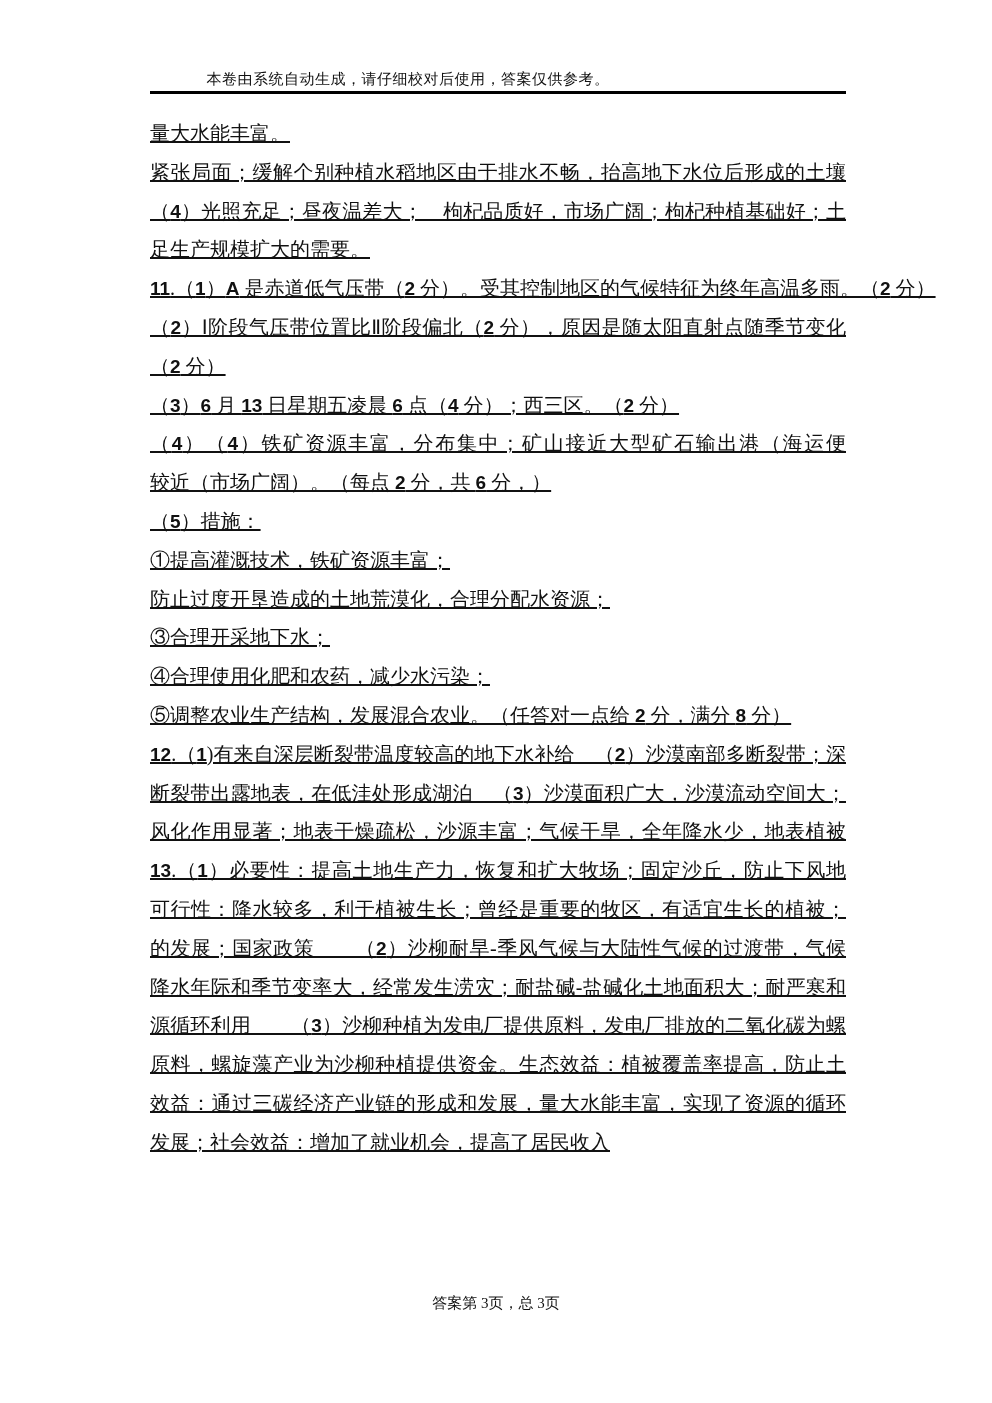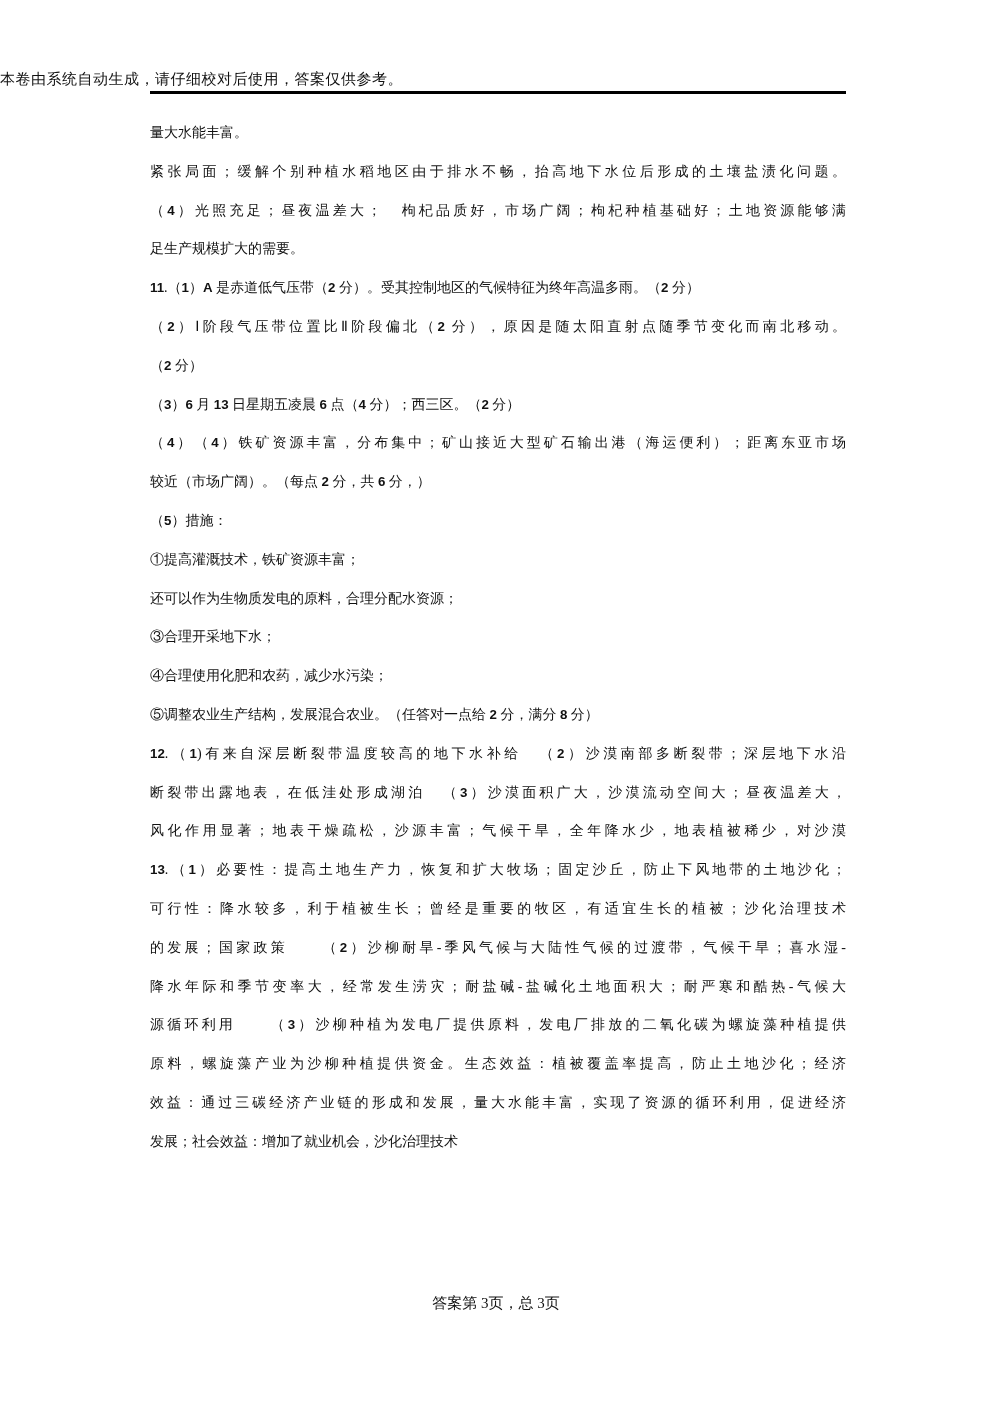--- a/index.html
+++ b/index.html
@@ -13,43 +13,45 @@
     height: 1403px;
     font-family: "Liberation Serif", serif;
     color: #111111;
     overflow: hidden;
   }
   .header-notice {
     position: absolute;
     top: 70px;
     left: 0;
     width: 816px;
+    text-align: center;
     font-size: 15px;
     letter-spacing: 0.5px;
   }
   .header-rule {
     position: absolute;
     top: 91px;
     left: 150px;
     width: 696px;
     height: 3px;
     background: #000000;
   }
   .content {
     position: absolute;
     left: 150px;
     top: 114px;
     width: 696px;
   }
   .line {
-    font-size: 14px;
+    font-size: 20px;
     line-height: 38.8px;
     height: 38.8px;
     white-space: nowrap;
     overflow: visible;
+    text-decoration: underline;
   }
   .line.just {
     white-space: normal;
     text-align: justify;
     text-align-last: justify;
     overflow: hidden;
   }
   .ascii {
     font-family: "Liberation Sans", sans-serif;
     font-weight: 700;
@@ -80,31 +82,31 @@
       <div class="line just">（<span class="ascii">4</span>）光照充足；昼夜温差大；　枸杞品质好，市场广阔；枸杞种植基础好；土地资源能够满</div>
       <div class="line">足生产规模扩大的需要。</div>
       <div class="line"><span class="ascii">11</span>.（<span class="ascii">1</span>）<span class="ascii">A</span> 是赤道低气压带（<span class="ascii">2</span> 分）。受其控制地区的气候特征为终年高温多雨。（<span class="ascii">2</span> 分）</div>
       <div class="line just">（<span class="ascii">2</span>）Ⅰ阶段气压带位置比Ⅱ阶段偏北（<span class="ascii">2</span> 分），原因是随太阳直射点随季节变化而南北移动。</div>
       <div class="line">（<span class="ascii">2</span> 分）</div>
       <div class="line">（<span class="ascii">3</span>）<span class="ascii">6</span> 月 <span class="ascii">13</span> 日星期五凌晨 <span class="ascii">6</span> 点（<span class="ascii">4</span> 分）；西三区。（<span class="ascii">2</span> 分）</div>
       <div class="line just">（<span class="ascii">4</span>）（<span class="ascii">4</span>）铁矿资源丰富，分布集中；矿山接近大型矿石输出港（海运便利）；距离东亚市场</div>
       <div class="line">较近（市场广阔）。（每点 <span class="ascii">2</span> 分，共 <span class="ascii">6</span> 分，）</div>
       <div class="line">（<span class="ascii">5</span>）措施：</div>
       <div class="line">①提高灌溉技术，铁矿资源丰富；</div>
-      <div class="line">还可以作为生物质发电的原料，合理分配水资源；</div>
+      <div class="line">防止过度开垦造成的土地荒漠化，合理分配水资源；</div>
       <div class="line">③合理开采地下水；</div>
       <div class="line">④合理使用化肥和农药，减少水污染；</div>
       <div class="line">⑤调整农业生产结构，发展混合农业。（任答对一点给 <span class="ascii">2</span> 分，满分 <span class="ascii">8</span> 分）</div>
       <div class="line just"><span class="ascii">12</span>.（<span class="ascii">1</span>)有来自深层断裂带温度较高的地下水补给　（<span class="ascii">2</span>）沙漠南部多断裂带；深层地下水沿</div>
       <div class="line just">断裂带出露地表，在低洼处形成湖泊　（<span class="ascii">3</span>）沙漠面积广大，沙漠流动空间大；昼夜温差大，</div>
       <div class="line just">风化作用显著；地表干燥疏松，沙源丰富；气候干旱，全年降水少，地表植被稀少，对沙漠</div>
       <div class="line just"><span class="ascii">13</span>.（<span class="ascii">1</span>）必要性：提高土地生产力，恢复和扩大牧场；固定沙丘，防止下风地带的土地沙化；</div>
       <div class="line just">可行性：降水较多，利于植被生长；曾经是重要的牧区，有适宜生长的植被；沙化治理技术</div>
       <div class="line just">的发展；国家政策　　（<span class="ascii">2</span>）沙柳耐旱-季风气候与大陆性气候的过渡带，气候干旱；喜水湿-</div>
       <div class="line just">降水年际和季节变率大，经常发生涝灾；耐盐碱-盐碱化土地面积大；耐严寒和酷热-气候大</div>
       <div class="line just">源循环利用　　（<span class="ascii">3</span>）沙柳种植为发电厂提供原料，发电厂排放的二氧化碳为螺旋藻种植提供</div>
       <div class="line just">原料，螺旋藻产业为沙柳种植提供资金。生态效益：植被覆盖率提高，防止土地沙化；经济</div>
       <div class="line just">效益：通过三碳经济产业链的形成和发展，量大水能丰富，实现了资源的循环利用，促进经济</div>
-      <div class="line">发展；社会效益：增加了就业机会，沙化治理技术</div>
+      <div class="line">发展；社会效益：增加了就业机会，提高了居民收入</div>
     </div>
 </div>
 
 <div class="footer">答案第 3页，总 3页</div>
 
 </body></html>

